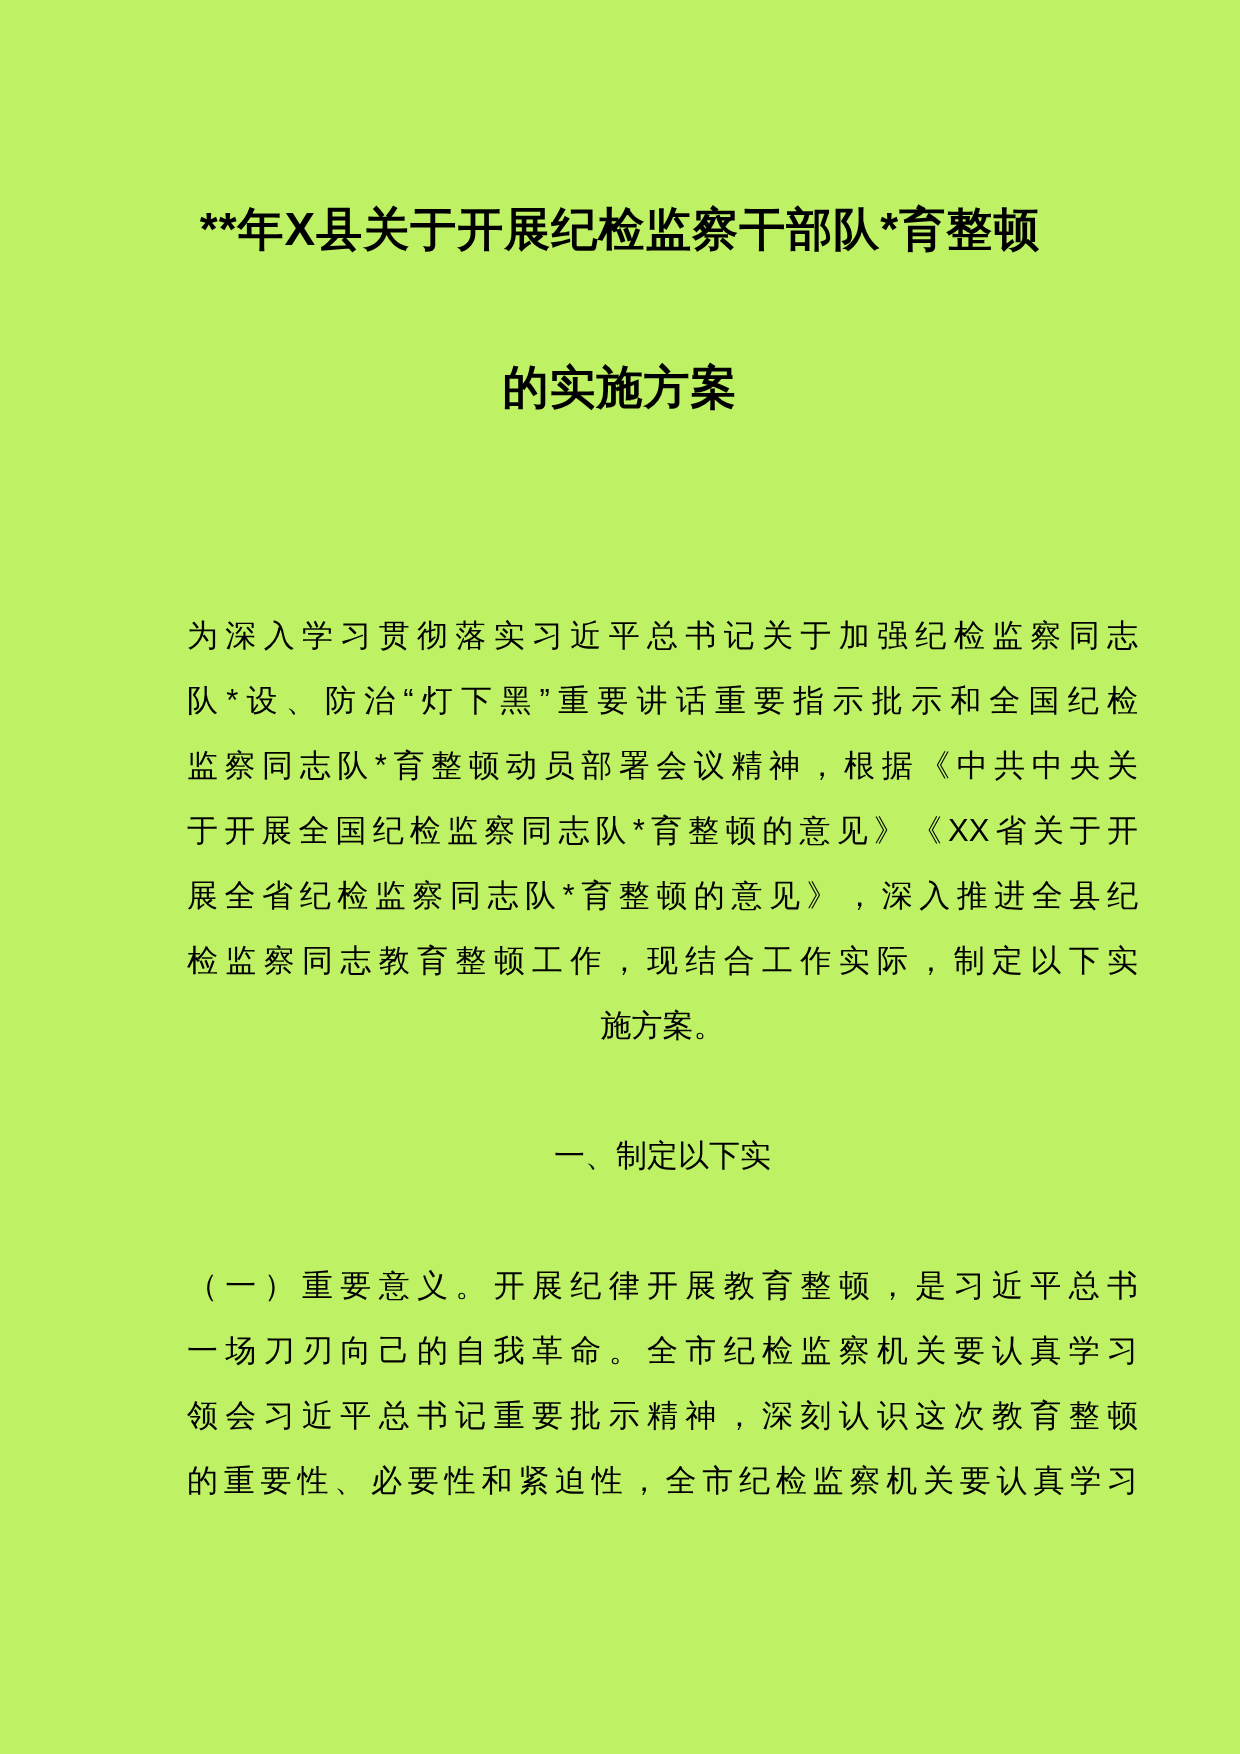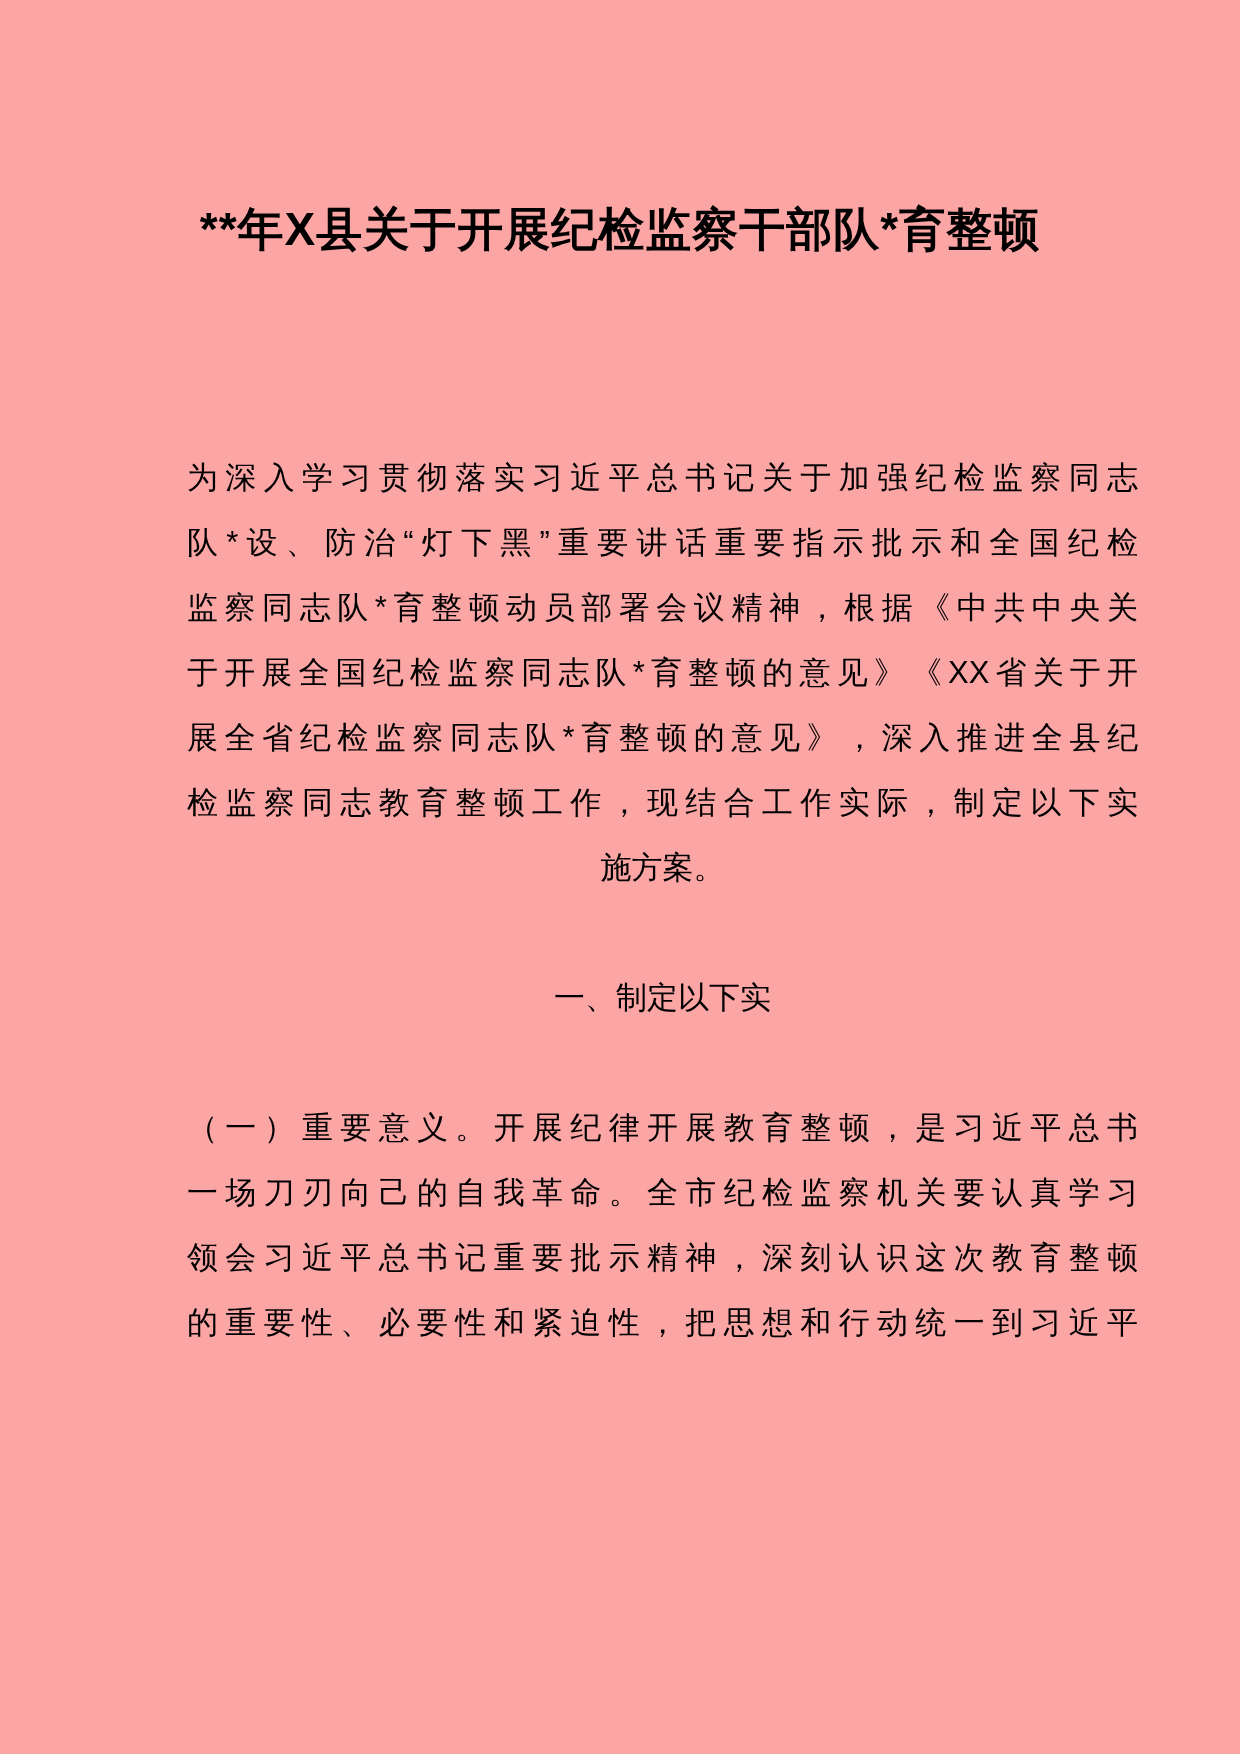--- a/index.html
+++ b/index.html
@@ -1,21 +1,21 @@
 <!DOCTYPE html>
 <html><head>
 <meta charset="utf-8">
 <style>
   html, body { margin: 0; padding: 0; background: #e9e9e9; }
   .page {
     position: relative;
     width: 1240px;
     height: 1754px;
     margin: 0 auto;
-    background: #fca5a5;
+    background: #bef264;
     color: #000000;
     font-family: "Liberation Sans", "DejaVu Sans", sans-serif;
     overflow: hidden;
   }
   .title-block { padding-top: 189px; }
   .title-line {
     text-align: center;
     font-weight: 700;
     font-size: 46px;
     height: 80px;
@@ -39,20 +39,21 @@
   }
   .line.end { text-align: center; }
 </style>
 </head>
 <body>
 
 <div class="page">
 
   <div class="title-block">
     <div class="title-line t1">**年X县关于开展纪检监察干部队*育整顿</div>
+    <div class="title-line t2">的实施方案</div>
   </div>
 
   <div class="doc-body">
 
     <div class="para">
       <div class="line full">为深入学习贯彻落实习近平总书记关于加强纪检监察同志</div>
       <div class="line full">队*设、防治“灯下黑”重要讲话重要指示批示和全国纪检</div>
       <div class="line full">监察同志队*育整顿动员部署会议精神，根据《中共中央关</div>
       <div class="line full">于开展全国纪检监察同志队*育整顿的意见》《XX省关于开</div>
       <div class="line full">展全省纪检监察同志队*育整顿的意见》，深入推进全县纪</div>
@@ -61,18 +62,18 @@
     </div>
 
     <div class="para">
       <div class="line end">一、制定以下实</div>
     </div>
 
     <div class="para">
       <div class="line full">（一）重要意义。开展纪律开展教育整顿，是习近平总书</div>
       <div class="line full">一场刀刃向己的自我革命。全市纪检监察机关要认真学习</div>
       <div class="line full">领会习近平总书记重要批示精神，深刻认识这次教育整顿</div>
-      <div class="line full">的重要性、必要性和紧迫性，把思想和行动统一到习近平</div>
+      <div class="line full">的重要性、必要性和紧迫性，全市纪检监察机关要认真学习</div>
     </div>
 
   </div>
 
 </div>
 
 </body></html>

